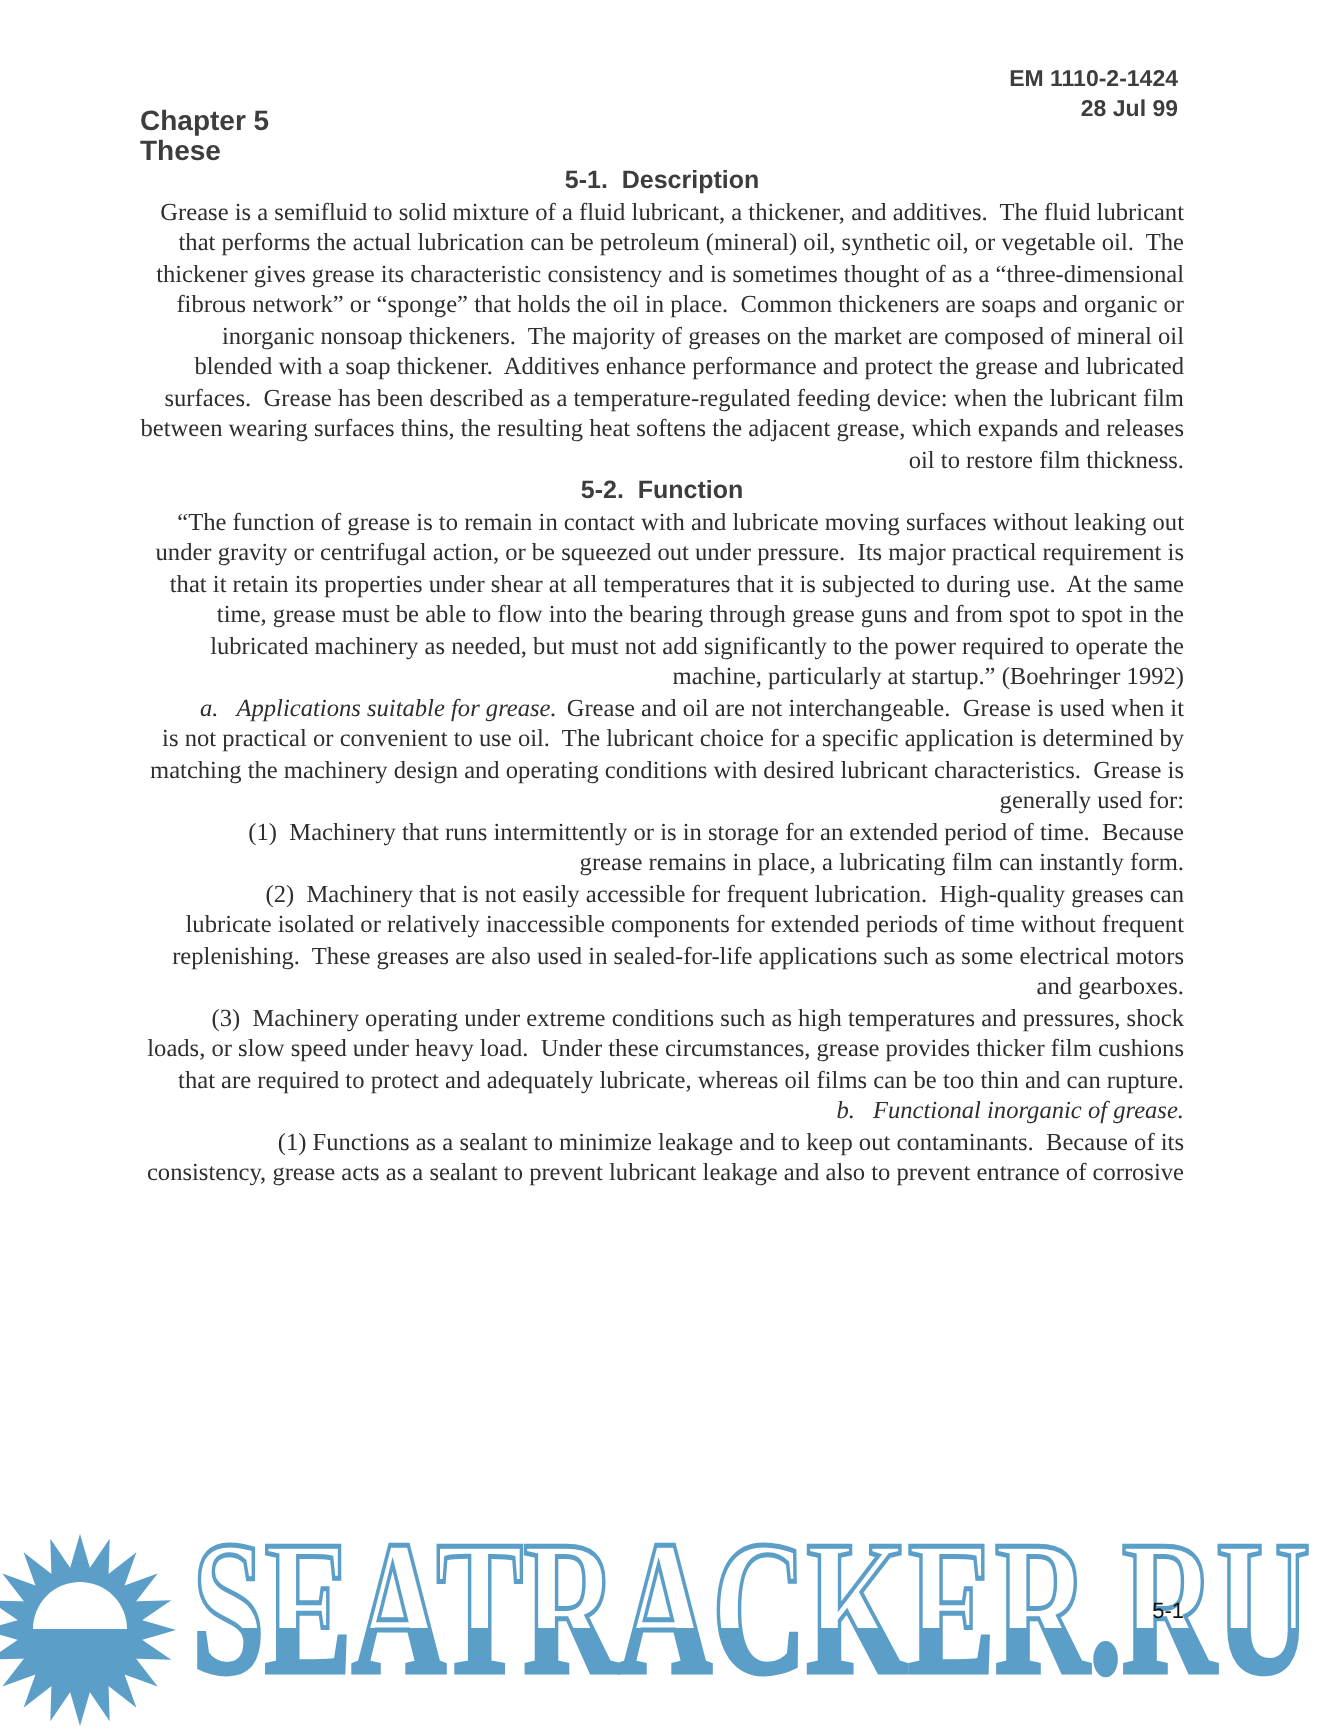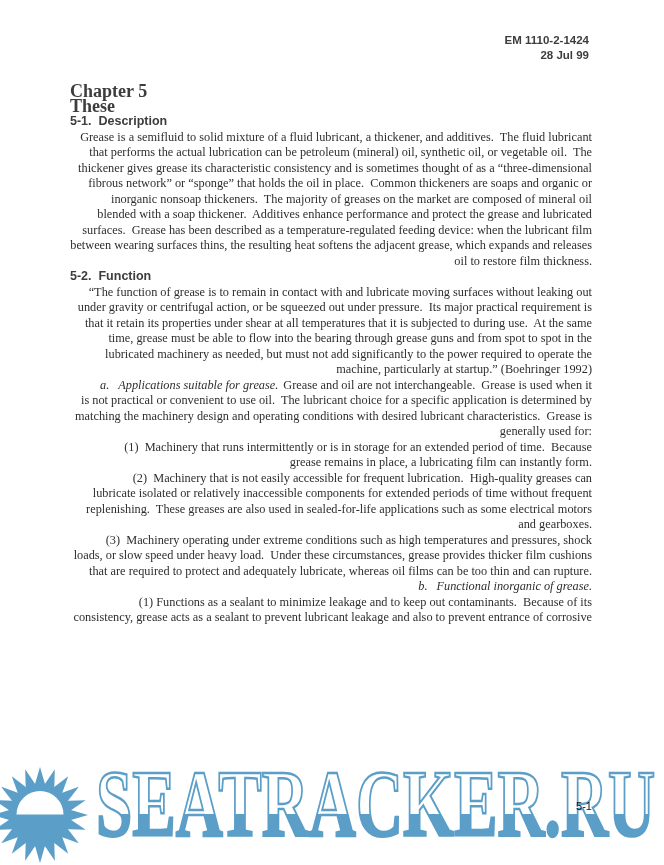--- a/index.html
+++ b/index.html
@@ -13,27 +13,27 @@
     position:absolute;top:33px;right:75px;text-align:right;
     font-family:"Liberation Sans",sans-serif;font-weight:bold;
     font-size:11.5px;line-height:14.5px;color:#3d3d3d;
   }
   
   .content{
     position:absolute;left:70px;top:0;width:522px;
     font-size:12.3px;line-height:15.5px;text-align:justify;
   }
   .chapter{
-    margin-top:84px;
-    font-family:Liberation Serif, serif;font-weight:bold;
-    font-size:18px;line-height:15px;color:#3d3d3d;text-align:left;
+    margin-top:53px;
+    font-family:Liberation Sans, sans-serif;font-weight:bold;
+    font-size:14px;line-height:15px;color:#3d3d3d;text-align:left;
   }
   h2.sec{
     font-family:"Liberation Sans",sans-serif;font-weight:bold;
-    font-size:12.5px;color:#3d3d3d;margin:0;text-align:left;
+    font-size:12.5px;color:#3d3d3d;margin:0;text-align:center;
   }
   .sec-1{margin-top:31px;}
   .sec-2{margin-top:14px;}
   p.body{margin:0;}
   .mt-first{margin-top:13px;}
   .mt-para{margin-top:13px;}
   .mt-item{margin-top:13px;}
   .ind{text-indent:26px;}
   .it{font-style:italic;}
   .lead{margin-right:9px;}

